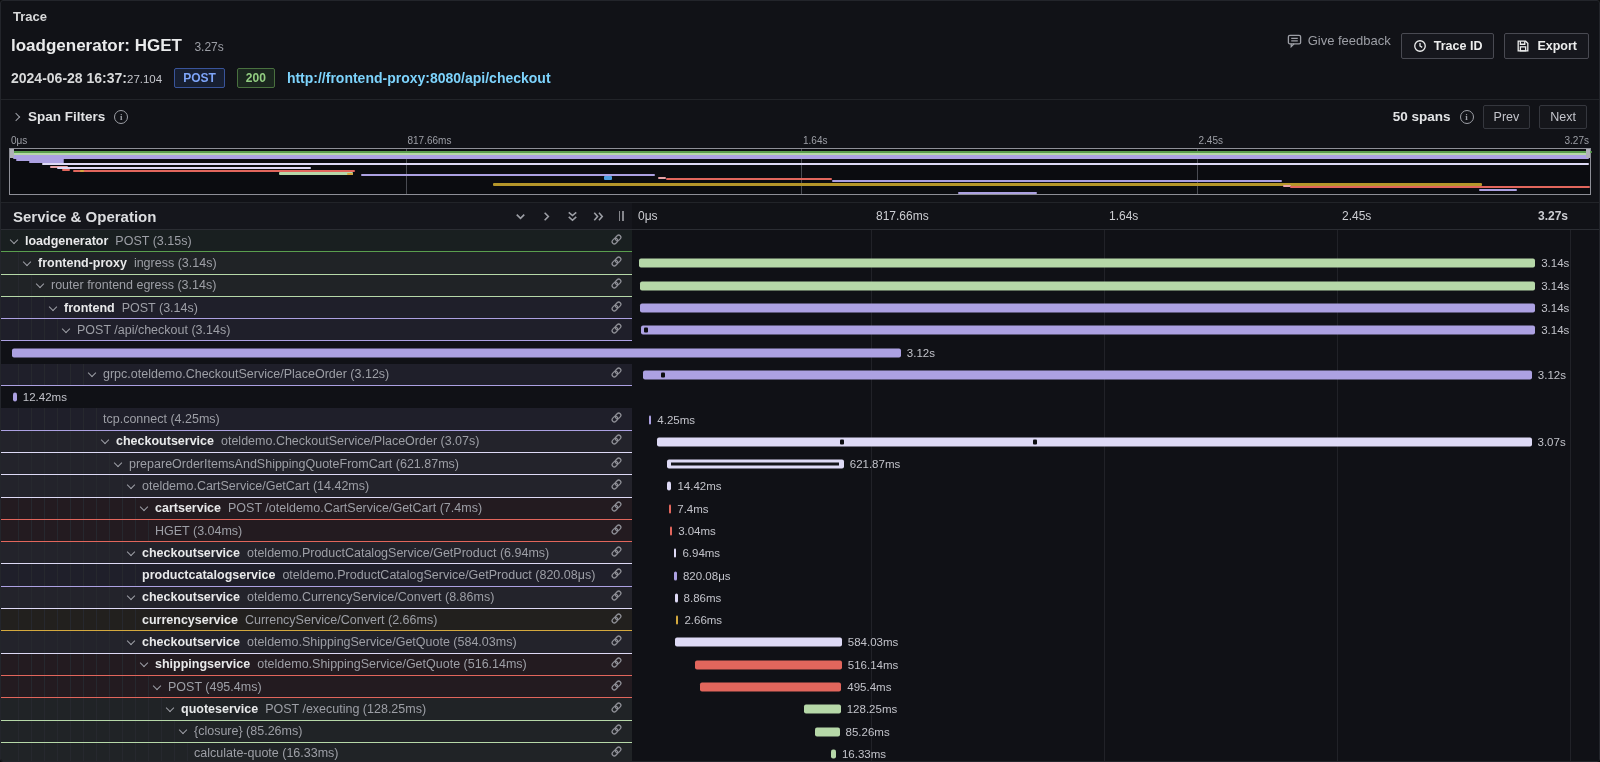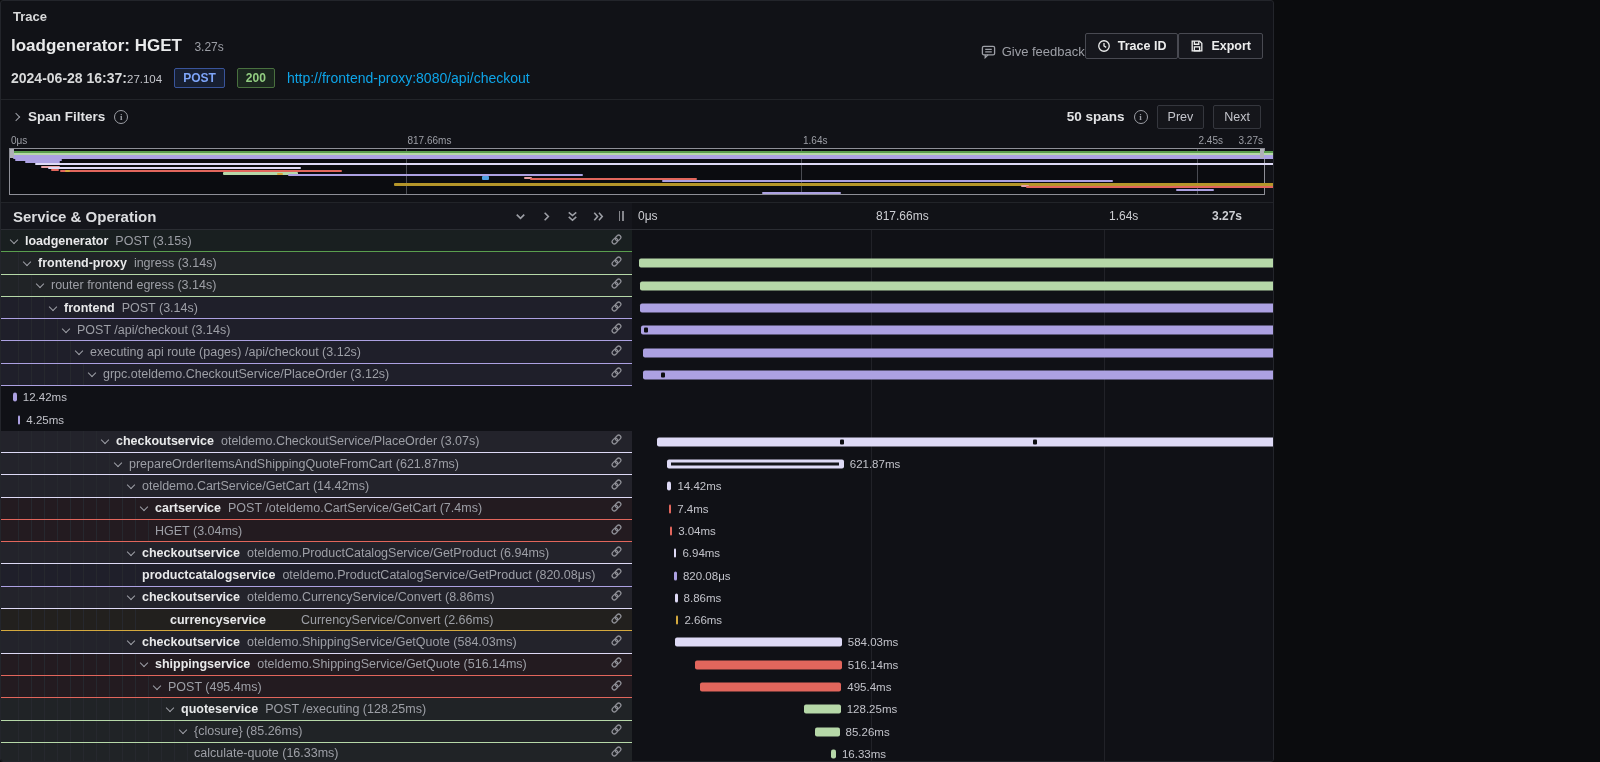--- a/index.html
+++ b/index.html
@@ -1,37 +1,37 @@
 <!DOCTYPE html>
 <html><head>
 <meta charset="utf-8">
 <style>
   * { margin:0; padding:0; box-sizing:border-box; }
   html,body { width:1600px; height:762px; background:#0b0c0e; overflow:hidden; }
   body { font-family:"Liberation Sans","DejaVu Sans",sans-serif; color:#d8d9da; }
-  .panel { width:1274px; height:762px; background:#111217; border:1px solid #23252b; border-radius:3px; overflow:hidden; }
+  .panel { width:1600px; height:762px; background:#111217; border:1px solid #23252b; border-radius:3px; overflow:hidden; }
 
   .panel-header { height:30px; display:flex; align-items:center; padding:0 12px; }
   .panel-title { font-size:13px; font-weight:700; color:#d8d9da; }
 
   .title-row { display:flex; justify-content:space-between; align-items:center; padding:2px 10px 0 10px; }
   .trace-title { font-size:17px; font-weight:700; color:#e9eaeb; }
   .trace-dur { font-size:12px; color:#9d9fa6; margin-left:8px; font-weight:400; }
-  .title-actions { display:flex; align-items:flex-end; }
+  .title-actions { display:flex; align-items:flex-start; gap:10px; }
   .feedback-link { display:flex; align-items:center; gap:6px; color:#9d9fa6; font-size:13px; cursor:pointer; }
   .btn { display:flex; align-items:center; gap:7px; border:1px solid #494a52; background:#16171d; color:#eceded;
          font-weight:700; font-size:12.5px; padding:0 11px; height:26px; border-radius:2px; cursor:pointer; }
 
   .info-row { display:flex; align-items:center; gap:12px; padding:9px 10px 0 10px; }
   .timestamp { font-size:14px; font-weight:700; color:#d8d9da; }
   .timestamp .secs { font-size:11.5px; font-weight:400; color:#c5c6cc; }
   .badge { font-size:12px; font-weight:700; padding:2px 8px; border-radius:2px; }
   .badge-post { color:#7da4f8; border:1px solid #39549a; background:rgba(61,113,217,0.14); }
   .badge-200 { color:#92ce81; border:1px solid #49703f; background:rgba(86,166,75,0.14); }
-  .url-text { font-size:14px; font-weight:400; color:#0ea5e9; }
+  .url-text { font-size:14px; font-weight:700; color:#7dd3fc; }
 
   .filters-row { margin-top:11px; border-top:1px solid #222429; height:34px; display:flex; align-items:center;
                  justify-content:space-between; padding:0 12px; }
   .filters-left { display:flex; align-items:center; gap:9px; }
   .filters-label { font-size:13.5px; font-weight:700; color:#e2e3e5; }
   .filters-right { display:flex; align-items:center; gap:9px; }
   .span-count { font-size:13.5px; font-weight:700; color:#e2e3e5; }
   .btn-sm { border:1px solid #35373e; background:#15161b; color:#c3c4cb; font-size:12.5px; padding:0 10px;
             height:24px; border-radius:2px; display:flex; align-items:center; cursor:pointer; }
 
@@ -331,77 +331,79 @@
             </svg></span>
         </div>
         <div class="bar-cell">
           <div class="bar" style="left: 8.85015px; width: 894.378px; background: rgb(172, 161, 226);">
             <i class="bar-marker" style="left: 0.3%; width: 4px;"></i>
           </div>
           <span class="bar-label" style="left: 909.228px;">3.14s</span>
         </div>
       </div>
       <div class="row">
+        <div class="bar-cell">
+          <div class="bar" style="left: 10.5602px; width: 889.248px; background: rgb(172, 161, 226);"></div>
+          <span class="bar-label" style="left: 905.808px;">3.12s</span>
+        </div>
+      </div>
+      <div class="row">
         <div class="name-cell" style="border-bottom: 1px solid rgb(172, 161, 226);">
           <div class="name-tint" style="background: rgb(172, 161, 226);"></div>
           <i class="guide" style="left: 17px;"></i>
           <i class="guide" style="left: 30px;"></i>
           <i class="guide" style="left: 43px;"></i>
           <i class="guide" style="left: 56px;"></i>
           <i class="guide" style="left: 69px;"></i>
-          <div class="name-content" style="padding-left: 75px;">
-            <i class="chev chev-down row-chev"></i>
-            <span class="op">executing api route (pages) /api/checkout (3.12s)</span>
-          </div>
-          <span class="link-icon"><svg width="13" height="13" viewBox="0 0 16 16" fill="none" stroke="currentColor" stroke-width="1.5">
-              <g transform="rotate(45 8 8)">
-                <rect x="5.3" y="1.5" width="5.4" height="7.5" rx="2.7"></rect>
-                <rect x="5.3" y="7" width="5.4" height="7.5" rx="2.7"></rect>
-              </g>
-            </svg></span>
-        </div>
-        <div class="bar-cell">
-          <div class="bar" style="left: 10.5602px; width: 889.248px; background: rgb(172, 161, 226);"></div>
+          <i class="guide" style="left: 82px;"></i>
+          <div class="name-content" style="padding-left: 88px;">
+            <i class="chev chev-down row-chev"></i>
+            <span class="op">grpc.oteldemo.CheckoutService/PlaceOrder (3.12s)</span>
+          </div>
+          <span class="link-icon"><svg width="13" height="13" viewBox="0 0 16 16" fill="none" stroke="currentColor" stroke-width="1.5">
+              <g transform="rotate(45 8 8)">
+                <rect x="5.3" y="1.5" width="5.4" height="7.5" rx="2.7"></rect>
+                <rect x="5.3" y="7" width="5.4" height="7.5" rx="2.7"></rect>
+              </g>
+            </svg></span>
+        </div>
+        <div class="bar-cell">
+          <div class="bar" style="left: 10.8453px; width: 888.963px; background: rgb(172, 161, 226);">
+            <i class="bar-marker" style="left: 2%; width: 4px;"></i>
+          </div>
           <span class="bar-label" style="left: 905.808px;">3.12s</span>
+        </div>
+      </div>
+      <div class="row">
+        <div class="bar-cell">
+          <div class="bar" style="left: 12.2703px; width: 3.53989px; background: rgb(172, 161, 226);"></div>
+          <span class="bar-label" style="left: 21.8102px;">12.42ms</span>
         </div>
       </div>
       <div class="row">
         <div class="name-cell" style="border-bottom: 1px solid rgb(172, 161, 226);">
           <div class="name-tint" style="background: rgb(172, 161, 226);"></div>
           <i class="guide" style="left: 17px;"></i>
           <i class="guide" style="left: 30px;"></i>
           <i class="guide" style="left: 43px;"></i>
           <i class="guide" style="left: 56px;"></i>
           <i class="guide" style="left: 69px;"></i>
           <i class="guide" style="left: 82px;"></i>
-          <div class="name-content" style="padding-left: 88px;">
-            <i class="chev chev-down row-chev"></i>
-            <span class="op">grpc.oteldemo.CheckoutService/PlaceOrder (3.12s)</span>
-          </div>
-          <span class="link-icon"><svg width="13" height="13" viewBox="0 0 16 16" fill="none" stroke="currentColor" stroke-width="1.5">
-              <g transform="rotate(45 8 8)">
-                <rect x="5.3" y="1.5" width="5.4" height="7.5" rx="2.7"></rect>
-                <rect x="5.3" y="7" width="5.4" height="7.5" rx="2.7"></rect>
-              </g>
-            </svg></span>
-        </div>
-        <div class="bar-cell">
-          <div class="bar" style="left: 10.8453px; width: 888.963px; background: rgb(172, 161, 226);">
-            <i class="bar-marker" style="left: 2%; width: 4px;"></i>
-          </div>
-          <span class="bar-label" style="left: 905.808px;">3.12s</span>
-        </div>
-      </div>
-      <div class="row">
-        <div class="bar-cell">
-          <div class="bar" style="left: 12.2703px; width: 3.53989px; background: rgb(172, 161, 226);"></div>
-          <span class="bar-label" style="left: 21.8102px;">12.42ms</span>
-        </div>
-      </div>
-      <div class="row">
+          <i class="guide" style="left: 95px;"></i>
+          <div class="name-content" style="padding-left: 101px;">
+            <i style="width: 1px; flex: 0 0 1px;"></i>
+            <span class="op">tcp.connect (4.25ms)</span>
+          </div>
+          <span class="link-icon"><svg width="13" height="13" viewBox="0 0 16 16" fill="none" stroke="currentColor" stroke-width="1.5">
+              <g transform="rotate(45 8 8)">
+                <rect x="5.3" y="1.5" width="5.4" height="7.5" rx="2.7"></rect>
+                <rect x="5.3" y="7" width="5.4" height="7.5" rx="2.7"></rect>
+              </g>
+            </svg></span>
+        </div>
         <div class="bar-cell">
           <div class="bar" style="left: 16.8306px; width: 2.5px; background: rgb(172, 161, 226);"></div>
           <span class="bar-label" style="left: 25.3306px;">4.25ms</span>
         </div>
       </div>
       <div class="row">
         <div class="name-cell" style="border-bottom: 1px solid rgb(222, 218, 246);">
           <div class="name-tint" style="background: rgb(222, 218, 246);"></div>
           <i class="guide" style="left: 17px;"></i>
           <i class="guide" style="left: 30px;"></i>
@@ -641,21 +643,21 @@
           <i class="guide" style="left: 17px;"></i>
           <i class="guide" style="left: 30px;"></i>
           <i class="guide" style="left: 43px;"></i>
           <i class="guide" style="left: 56px;"></i>
           <i class="guide" style="left: 69px;"></i>
           <i class="guide" style="left: 82px;"></i>
           <i class="guide" style="left: 95px;"></i>
           <i class="guide" style="left: 108px;"></i>
           <i class="guide" style="left: 121px;"></i>
           <i class="guide" style="left: 134px;"></i>
-          <div class="name-content" style="padding-left: 140px; gap: 28px;">
+          <div class="name-content" style="padding-left: 140px;">
             <i style="width: 1px; flex: 0 0 1px;"></i>
             <span class="svc">currencyservice</span>
             <span class="op">CurrencyService/Convert (2.66ms)</span>
           </div>
           <span class="link-icon"><svg width="13" height="13" viewBox="0 0 16 16" fill="none" stroke="currentColor" stroke-width="1.5">
               <g transform="rotate(45 8 8)">
                 <rect x="5.3" y="1.5" width="5.4" height="7.5" rx="2.7"></rect>
                 <rect x="5.3" y="7" width="5.4" height="7.5" rx="2.7"></rect>
               </g>
             </svg></span>

